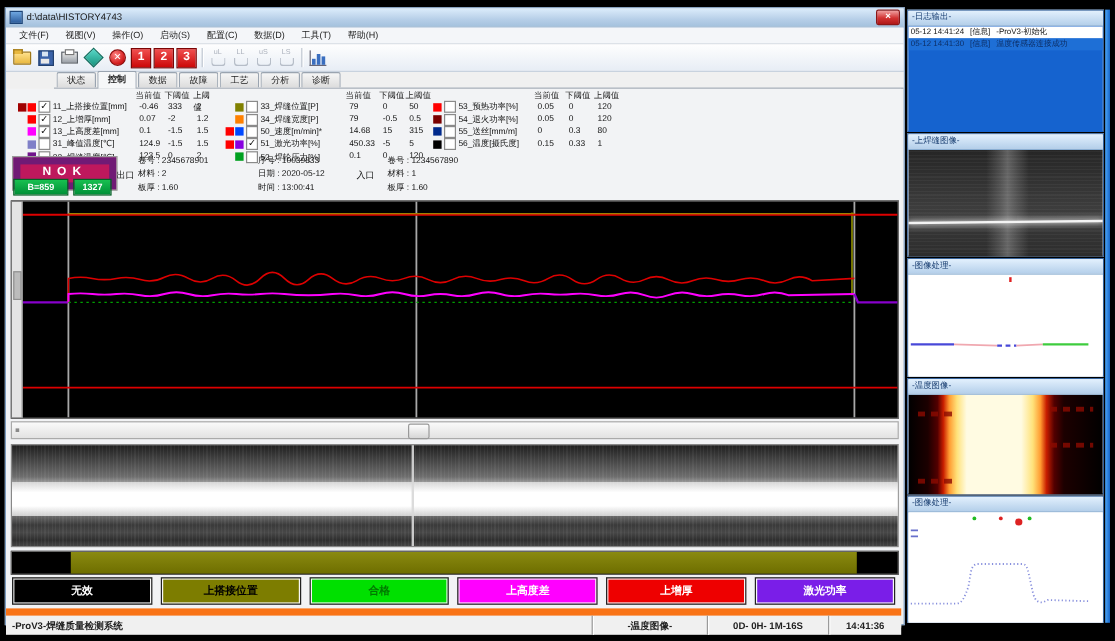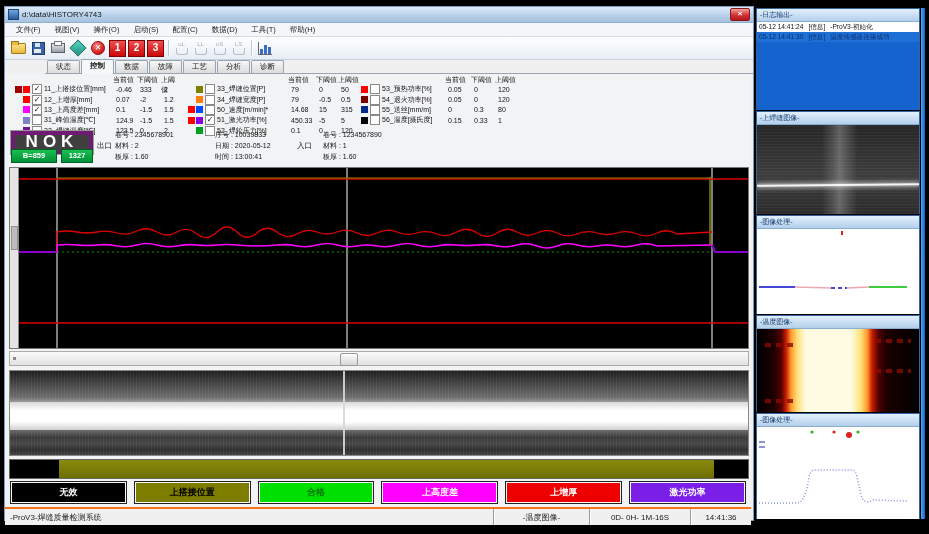--- a/index.html
+++ b/index.html
@@ -50,22 +50,22 @@
   .sw{display:inline-flex;width:18px;justify-content:flex-end;}
   .sw i{width:7px;height:7px;margin-right:1px;display:inline-block;}
   .cb{width:8px;height:8px;background:#fff;border:1px solid #8a8a8a;margin:0 2px 0 1px;font-size:8px;line-height:7px;color:#111;text-align:center;}
   .cb.checked::after{content:"✓";}
   .pl{overflow:hidden;white-space:nowrap;}
   .pv{white-space:nowrap;}
   .g1 .pl{width:72px;} .g1 .v1{width:24px;} .g1 .v2{width:24px;} .g1 .v3{width:20px;}
   .g2 .pl{width:74px;} .g2 .v1{width:28px;} .g2 .v2{width:22px;} .g2 .v3{width:22px;}
   .g3 .pl{width:66px;} .g3 .v1{width:26px;} .g3 .v2{width:24px;} .g3 .v3{width:24px;}
   
-  .nok{position:absolute;left:6px;top:57px;width:74px;height:15px;background:#404040;border:4px solid #701a75;
-       outline:1px solid #9a9a9a;color:#fff;font-weight:bold;font-size:17px;letter-spacing:5px;text-align:center;line-height:14px;}
+  .nok{position:absolute;left:6px;top:57px;width:74px;height:15px;background:#be185d;border:6px solid #701a75;
+       outline:1px solid #9a9a9a;color:#fff;font-weight:bold;font-size:10px;letter-spacing:5px;text-align:center;line-height:14px;}
   .gbadge{position:absolute;height:12px;background:linear-gradient(#18c050,#009038);border:1px solid #006024;color:#fff;
           font-size:7.5px;font-weight:bold;text-align:center;line-height:11px;}
   .dirlabel{position:absolute;font-size:7.5px;color:#111;}
   .infoblock{position:absolute;font-size:7px;color:#111;line-height:11px;white-space:nowrap;}
   
   .chart{position:absolute;left:4px;top:93px;width:740px;height:182px;background:#000;border:1px solid #777;box-sizing:border-box;}
   .vscroll{position:absolute;left:0;top:0;width:8px;height:180px;background:#e4e4e4;border-right:1px solid #888;}
   .vscroll i{position:absolute;left:1px;top:58px;width:5px;height:22px;background:#bcbcbc;border:1px solid #909090;}
   .hscroll{position:absolute;left:4px;top:277px;width:740px;height:15px;background:linear-gradient(#fafafa,#e2e2e2);border:1px solid #aaa;box-sizing:border-box;}
   .hscroll .handle{position:absolute;left:330px;top:1px;width:16px;height:11px;background:linear-gradient(#fdfdfd,#d6d6d6);
@@ -76,22 +76,22 @@
   .band1{height:31px;background:linear-gradient(#1f1f1f,#6e6e6e 85%,#9a9a9a);}
   .band2{height:28px;background:linear-gradient(#d8d8d8,#ffffff 30%,#ffffff 70%,#cfcfcf);}
   .band3{height:25px;background:linear-gradient(#6a6a6a,#3a3a3a 30%,#484848 55%,#2e2e2e 80%,#444);}
   .stripline{position:absolute;left:333px;top:0;width:2px;height:100%;background:#d8d8d8;opacity:.9;}
   .striptex{position:absolute;inset:0;background:repeating-linear-gradient(90deg,rgba(255,255,255,.05) 0 1px,transparent 1px 3px);}
   
   .progress{position:absolute;left:4px;top:385px;width:740px;height:20px;background:#000;border:1px solid #666;box-sizing:border-box;}
   .progress .fill{position:absolute;left:49px;top:0;height:100%;width:655px;background:linear-gradient(#8a8a10,#6e6e00);}
   .legend{position:absolute;left:6px;top:408px;width:734px;height:21px;display:flex;gap:9px;}
   .lbtn{flex:1;border:1px solid #f8f8f8;outline:1px solid #222;font-size:9px;font-weight:bold;text-align:center;line-height:19px;}
-  .statusbar{position:absolute;left:0;top:433px;width:746px;height:16px;background:#f0f0f0;border-top:2px solid #f97316;
-             display:flex;font-size:8px;color:#222;align-items:center;}
+  .statusbar{position:absolute;left:0;top:433px;width:746px;height:16px;background:#f0f0f0;border-top:6px solid #f97316;
+             display:flex;font-size:8px;color:#222;align-items:center;font-weight:bold;}
   .scell{border-left:1px solid #9a9a9a;box-shadow:inset 1px 0 0 #fff;height:100%;display:flex;align-items:center;justify-content:center;}
   .scell.app{border-left:none;box-shadow:none;flex:1;justify-content:flex-start;padding-left:5px;}
   
   .sidebar{position:absolute;left:756px;top:6px;width:170px;height:515px;background:#000;}
   .bluebar{position:absolute;left:165px;top:2px;width:4px;height:511px;background:linear-gradient(90deg,#4ca6f8,#1565c8);}
   .panel{position:absolute;left:0;width:164px;border:1px solid #35639c;box-sizing:border-box;background:#fff;}
   .phdr{height:12px;background:linear-gradient(#e2f0fd,#b4cfea);border-bottom:1px solid #8aaed2;
         font-size:7px;color:#143a6e;line-height:11px;padding-left:3px;}
   .pbody{position:relative;overflow:hidden;}
   .logbody{background:#1563cf;}

